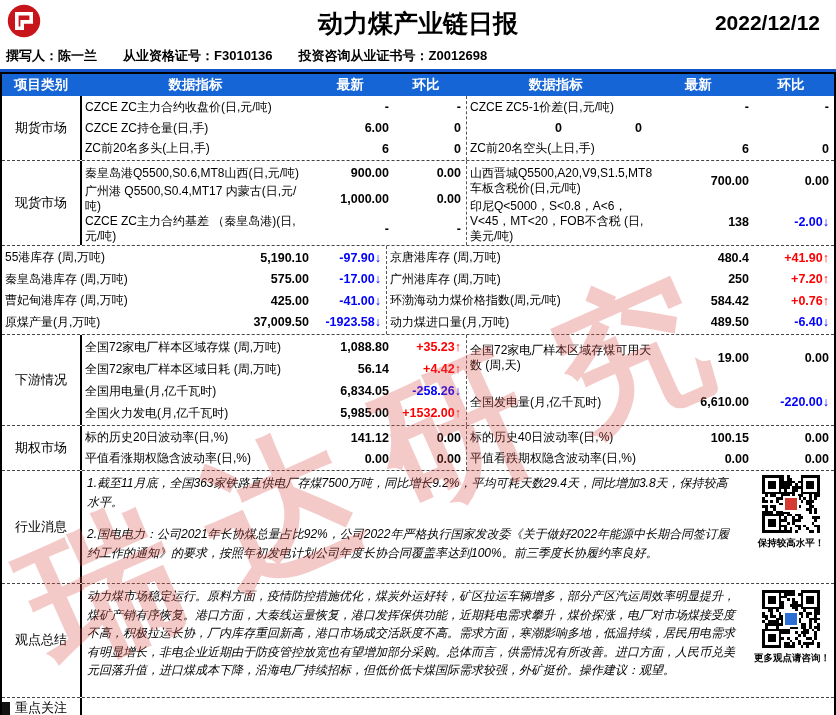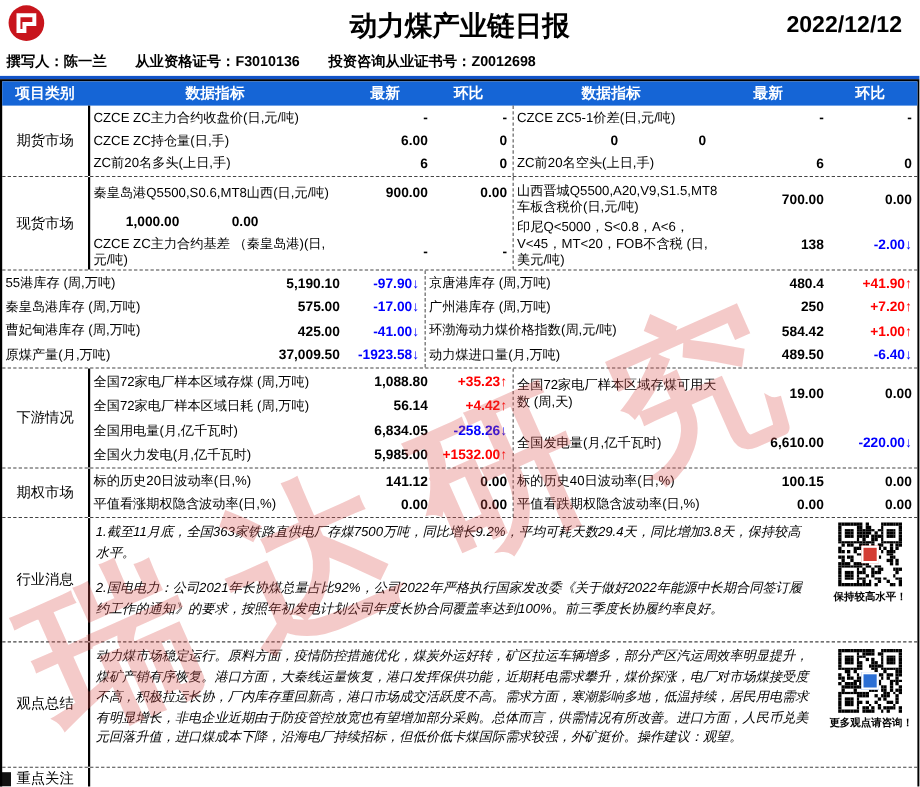--- a/index.html
+++ b/index.html
@@ -145,20 +145,21 @@
       </div>
       <div class="section sec-spot">
         <div class="cat">现货市场</div>
         <div class="half left">
           <div class="row">
             <div class="ind">秦皇岛港Q5500,S0.6,MT8山西(日,元/吨)</div>
             <div class="val">900.00</div>
             <div class="chg flat">0.00</div>
           </div>
           <div class="row">
+            <div class="ind">广州港 Q5500,S0.4,MT17 内蒙古(日,元/吨)</div>
             <div class="val">1,000.00</div>
             <div class="chg flat">0.00</div>
           </div>
           <div class="row">
             <div class="ind">CZCE ZC主力合约基差 （秦皇岛港)(日,元/吨)</div>
             <div class="val">-</div>
             <div class="chg flat">-</div>
           </div>
         </div>
         <div class="half right">
@@ -204,21 +205,21 @@
             <div class="chg up">+41.90↑</div>
           </div>
           <div class="row">
             <div class="ind">广州港库存 (周,万吨)</div>
             <div class="val">250</div>
             <div class="chg up">+7.20↑</div>
           </div>
           <div class="row">
             <div class="ind">环渤海动力煤价格指数(周,元/吨)</div>
             <div class="val">584.42</div>
-            <div class="chg up">+1.00↑</div>
+            <div class="chg up">+0.76↑</div>
           </div>
           <div class="row">
             <div class="ind">动力煤进口量(月,万吨)</div>
             <div class="val">489.50</div>
             <div class="chg down">-6.40↓</div>
           </div>
         </div>
       </div>
       <div class="section sec-downstream">
         <div class="cat">下游情况</div>

